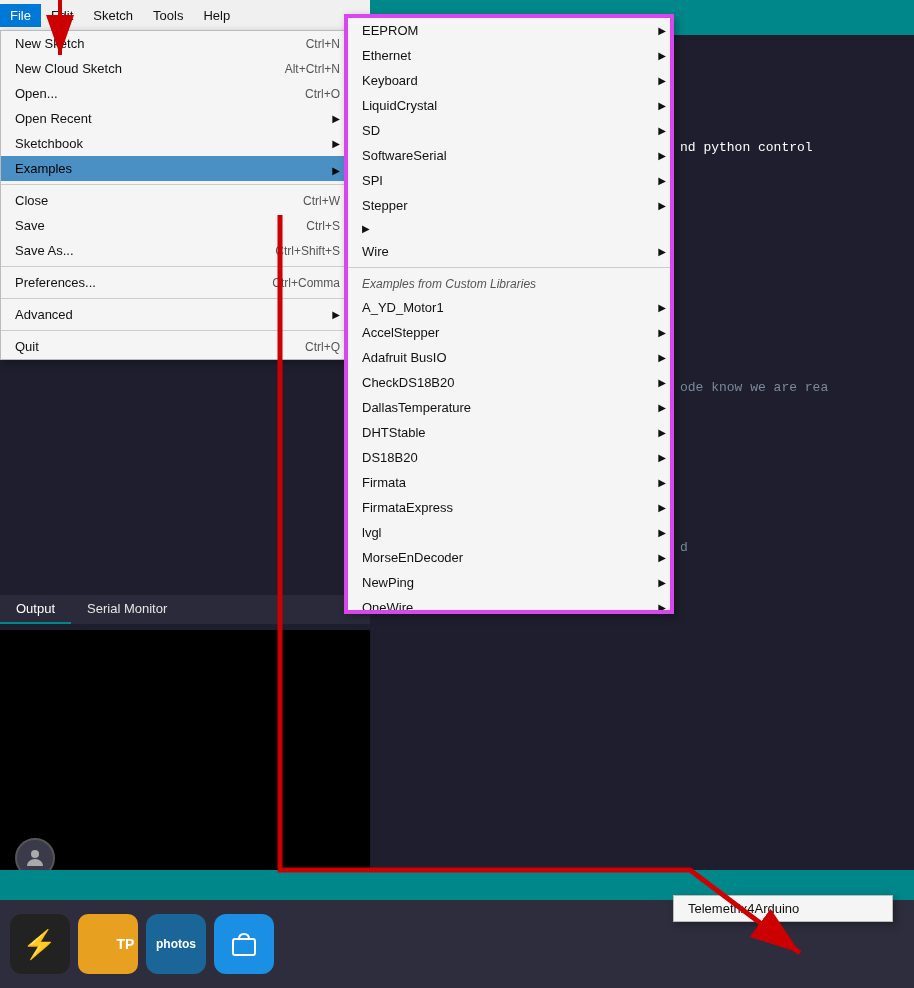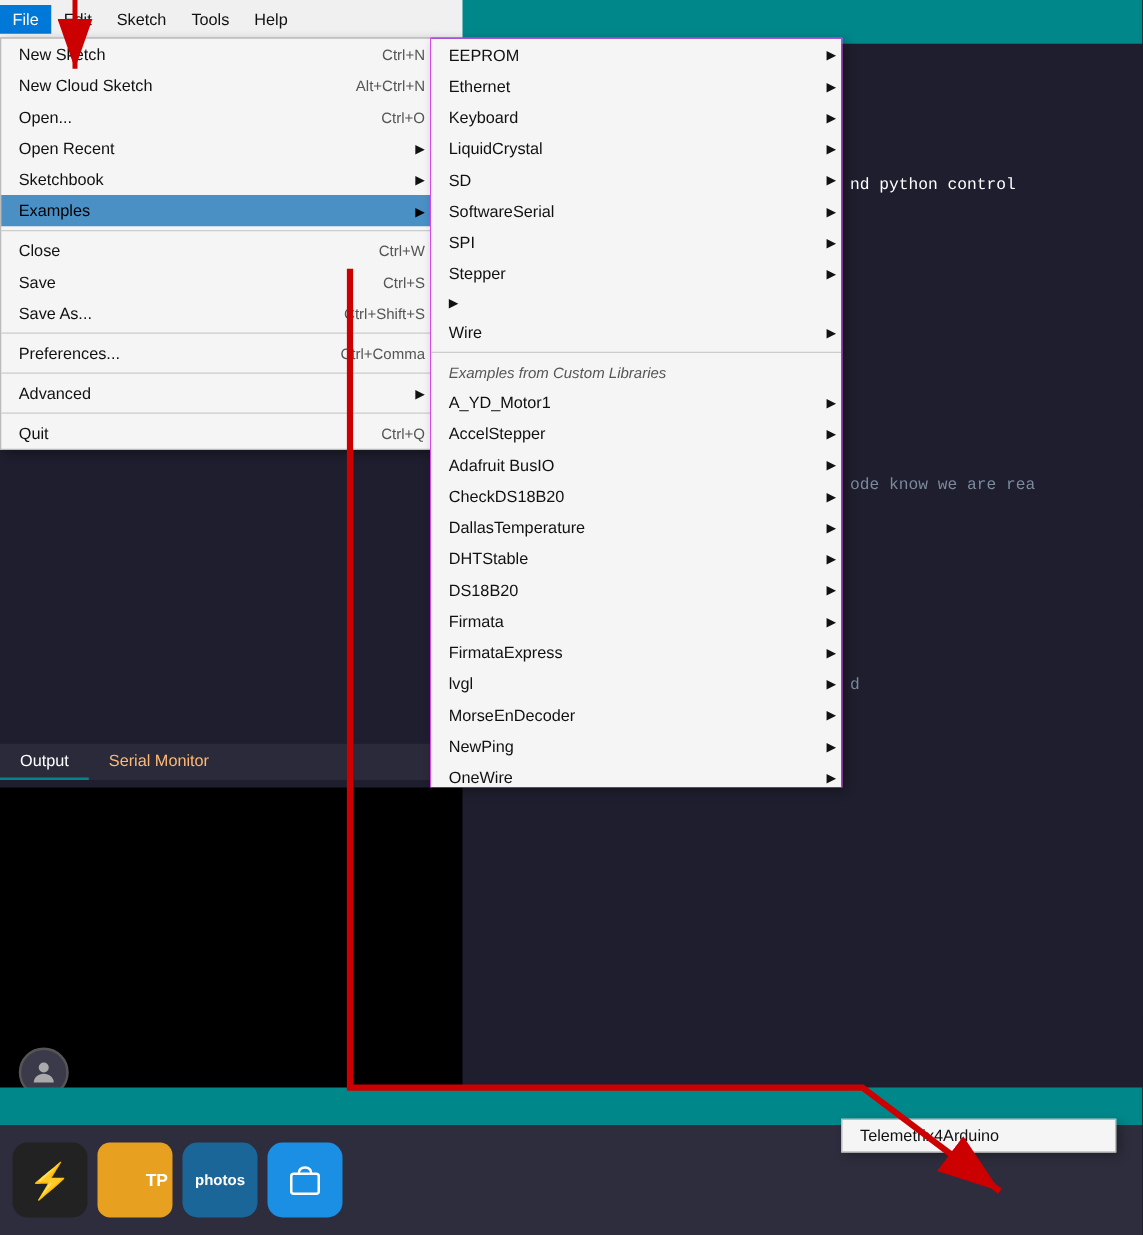--- a/index.html
+++ b/index.html
@@ -62,21 +62,21 @@
     .output-tabs {
       position: absolute;
       top: 595px;
       left: 0;
       width: 370px;
       background: #2a2a3a;
       display: flex;
     }
     .output-tab {
       padding: 6px 16px;
-      color: #fdba74;
+      color: #e5e5e5;
       font-size: 13px;
       cursor: pointer;
       border-bottom: 2px solid transparent;
     }
     .output-tab.active {
       color: #fff;
       border-bottom: 2px solid #00878a;
     }
     .output-console {
       position: absolute;
@@ -190,25 +190,25 @@
     .menu-divider {
       height: 1px;
       background: #ccc;
       margin: 3px 0;
     }
     .menu-item-label { flex: 1; }
 
     
     .examples-submenu {
       position: absolute;
-      top: 30px;
+      top: 14px;
       left: 344px;
       width: 330px;
       background: #f5f5f5;
-      border: 1px solid #d946ef;
+      border: 4px solid #d946ef;
       box-shadow: 3px 3px 8px rgba(0,0,0,0.3);
       z-index: 300;
       max-height: 600px;
       overflow-y: auto;
     }
     .submenu-section-label {
       padding: 6px 14px 4px;
       font-size: 12px;
       color: #555;
       font-style: italic;

